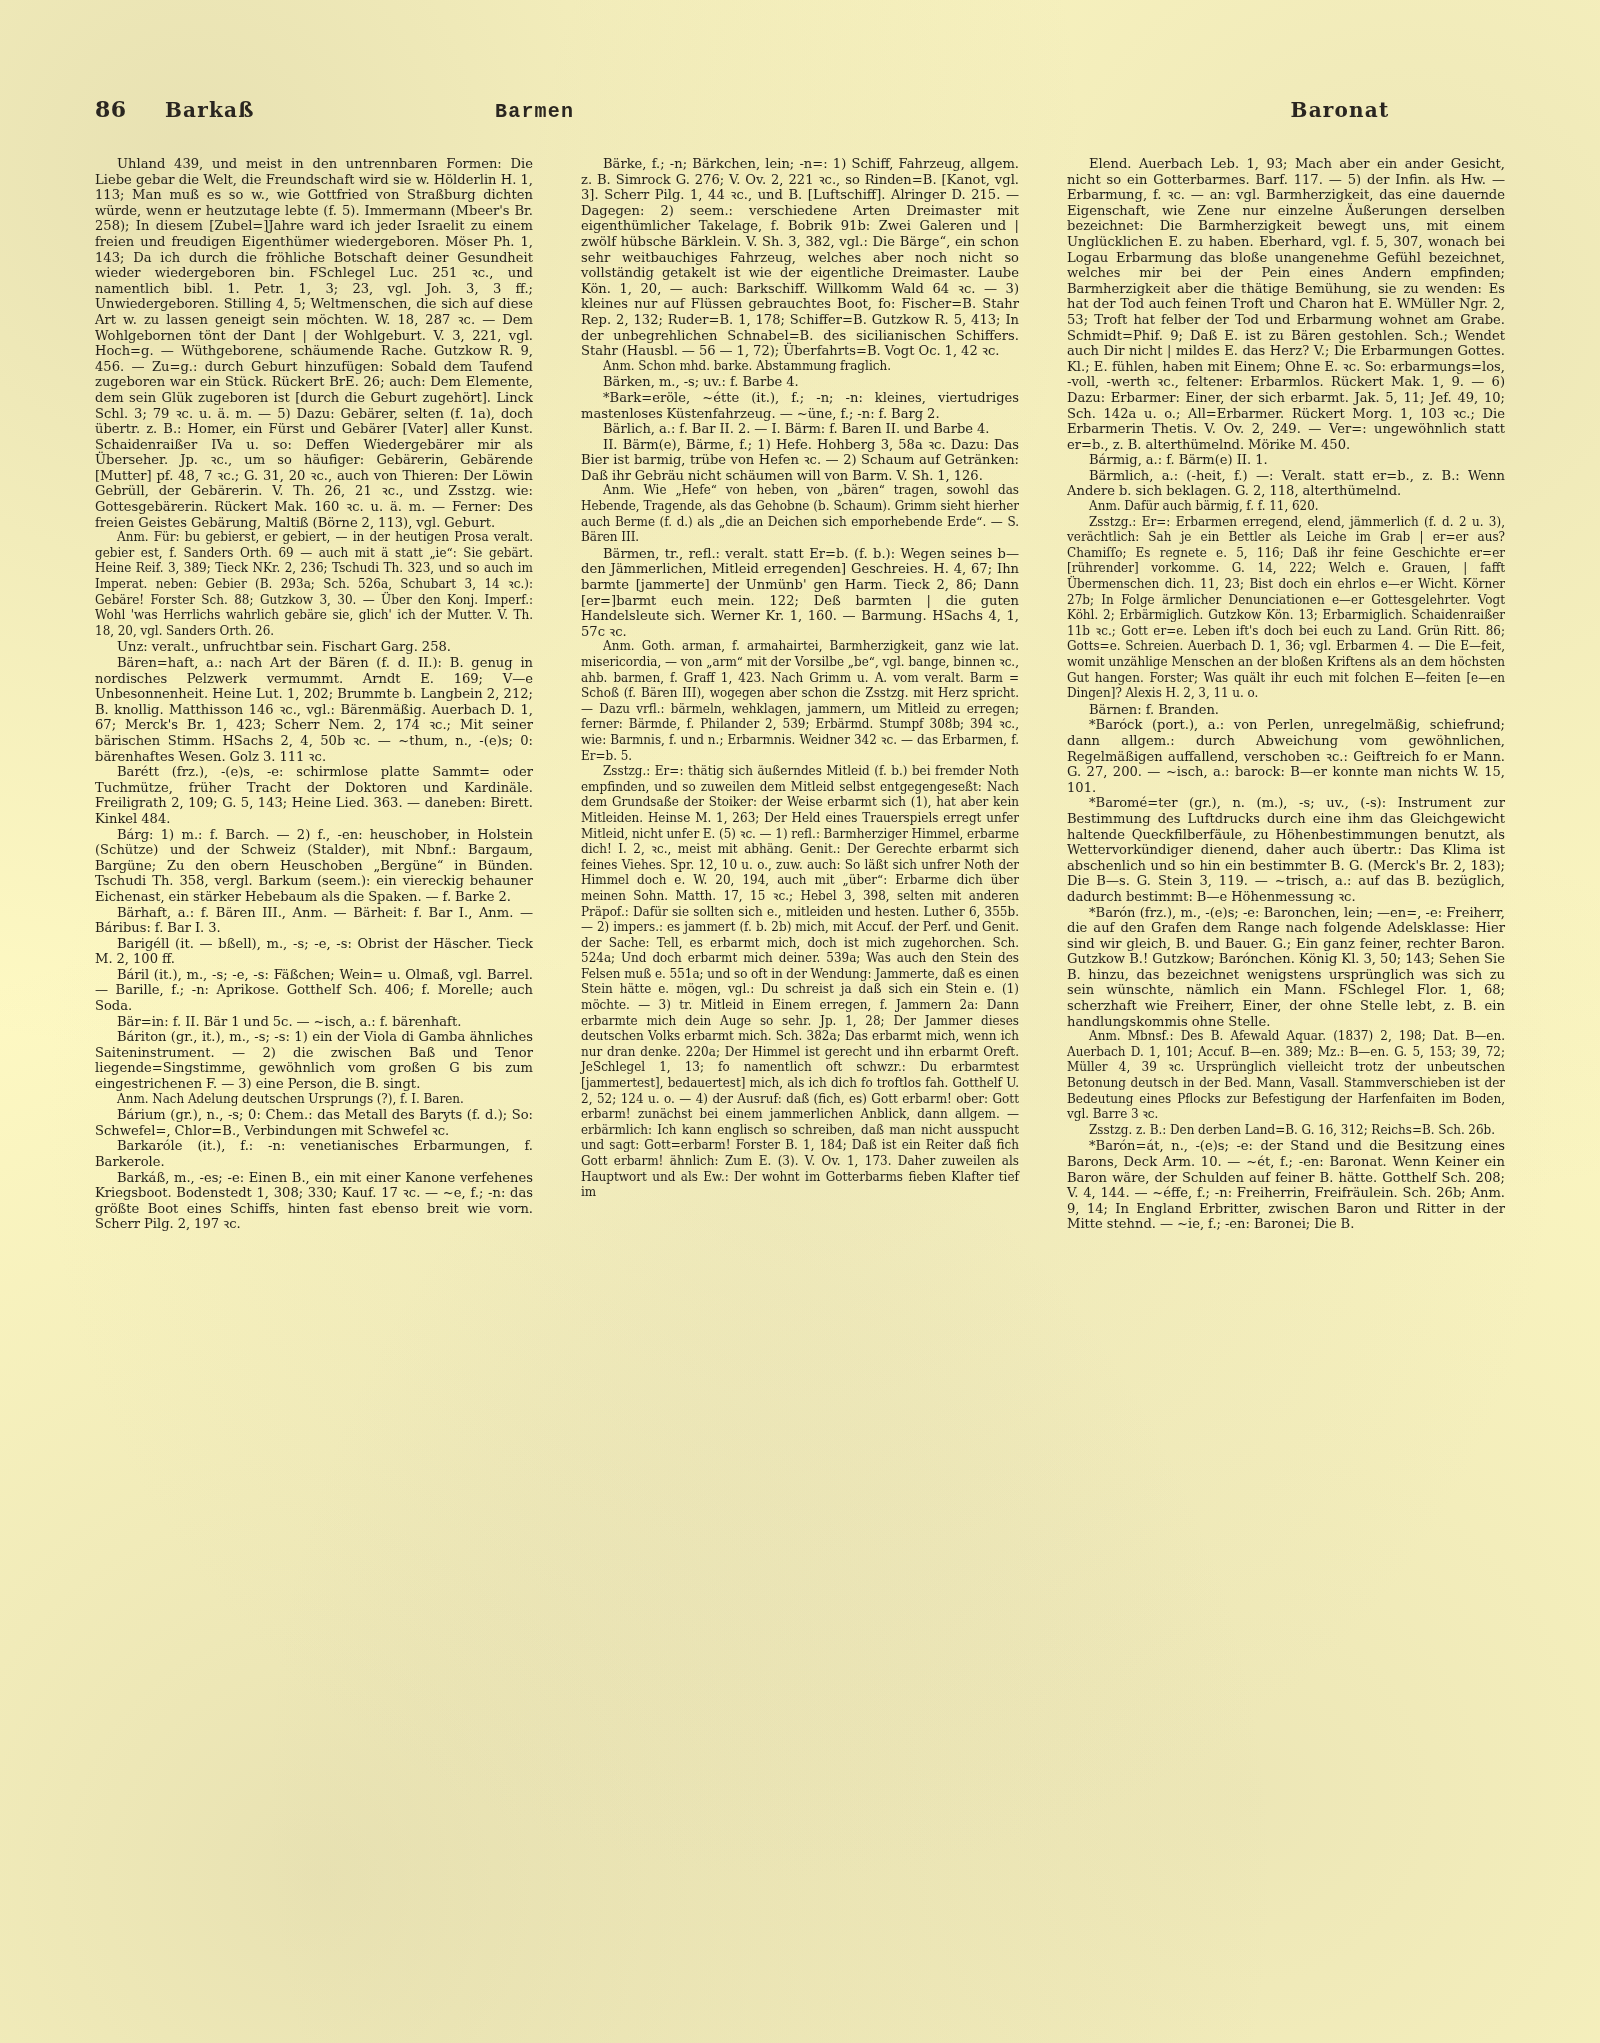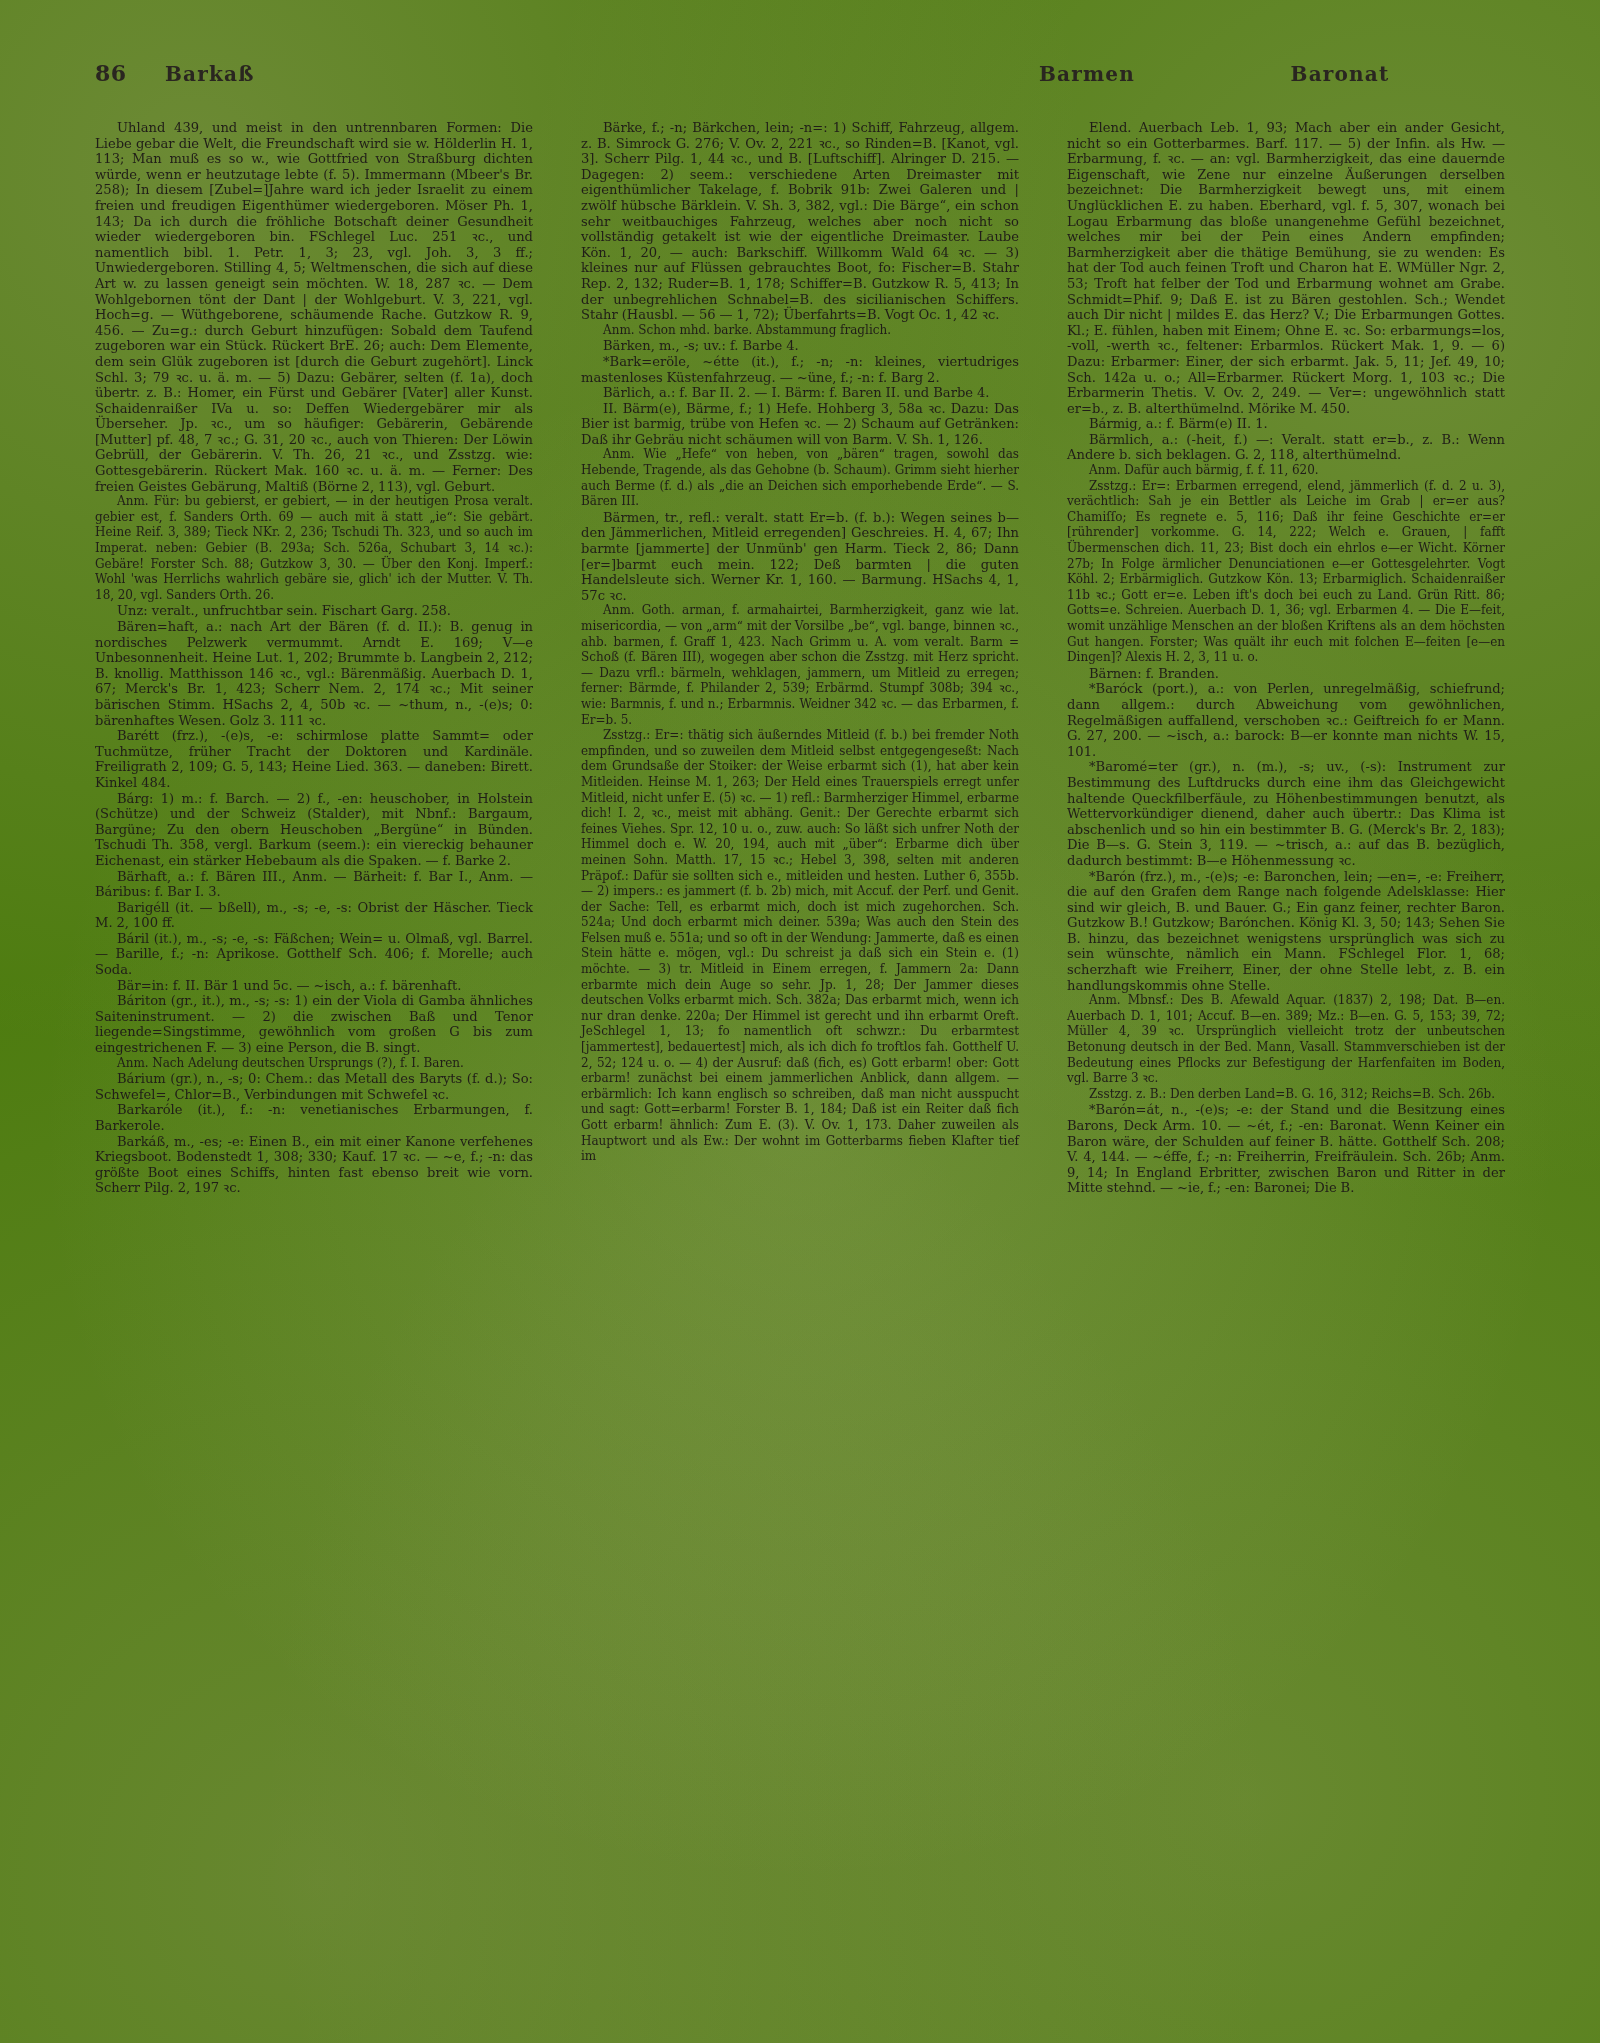--- a/index.html
+++ b/index.html
@@ -10,23 +10,23 @@
     width: 1600px;
     height: 2043px;
     background: #d9d5c4;
     font-family: "DejaVu Serif", serif;
     overflow: hidden;
   }
   .page {
     position: relative;
     width: 1600px;
     height: 2043px;
-    background: #4d7c0f;
+    background: #fef9c3;
     box-sizing: border-box;
-    padding: 60px 95px 40px 95px;
+    padding: 96px 95px 40px 95px;
   }
   
   .page::before {
     content: "";
     position: absolute;
     inset: 0;
     background:
       radial-gradient(circle at 12% 8%, rgba(180,170,140,0.30), rgba(0,0,0,0) 38%),
       radial-gradient(circle at 88% 15%, rgba(190,180,150,0.28), rgba(0,0,0,0) 40%),
       radial-gradient(circle at 50% 55%, rgba(205,198,170,0.22), rgba(0,0,0,0) 55%),
@@ -49,21 +49,21 @@
     width: 70px;
     letter-spacing: 0.5px;
   }
   .hdr-word {
     font-family: "DejaVu Serif", serif;
     font-size: 20px;
     font-weight: bold;
     letter-spacing: 1.2px;
   }
   .hdr-left  { flex: 0 0 330px; text-align: left; }
-  .hdr-mid   { flex: 1 1 auto;  text-align: right; padding-right: 40px;}
+  .hdr-mid   { flex: 1 1 auto;  text-align: left; padding-right: 40px; font-family: Liberation Mono, monospace;}
   .hdr-right { flex: 0 0 330px; text-align: center; }
 
   .columns {
     position: relative;
     display: flex;
     gap: 48px;
     height: 1860px;
   }
   .col {
     flex: 1 1 0;

